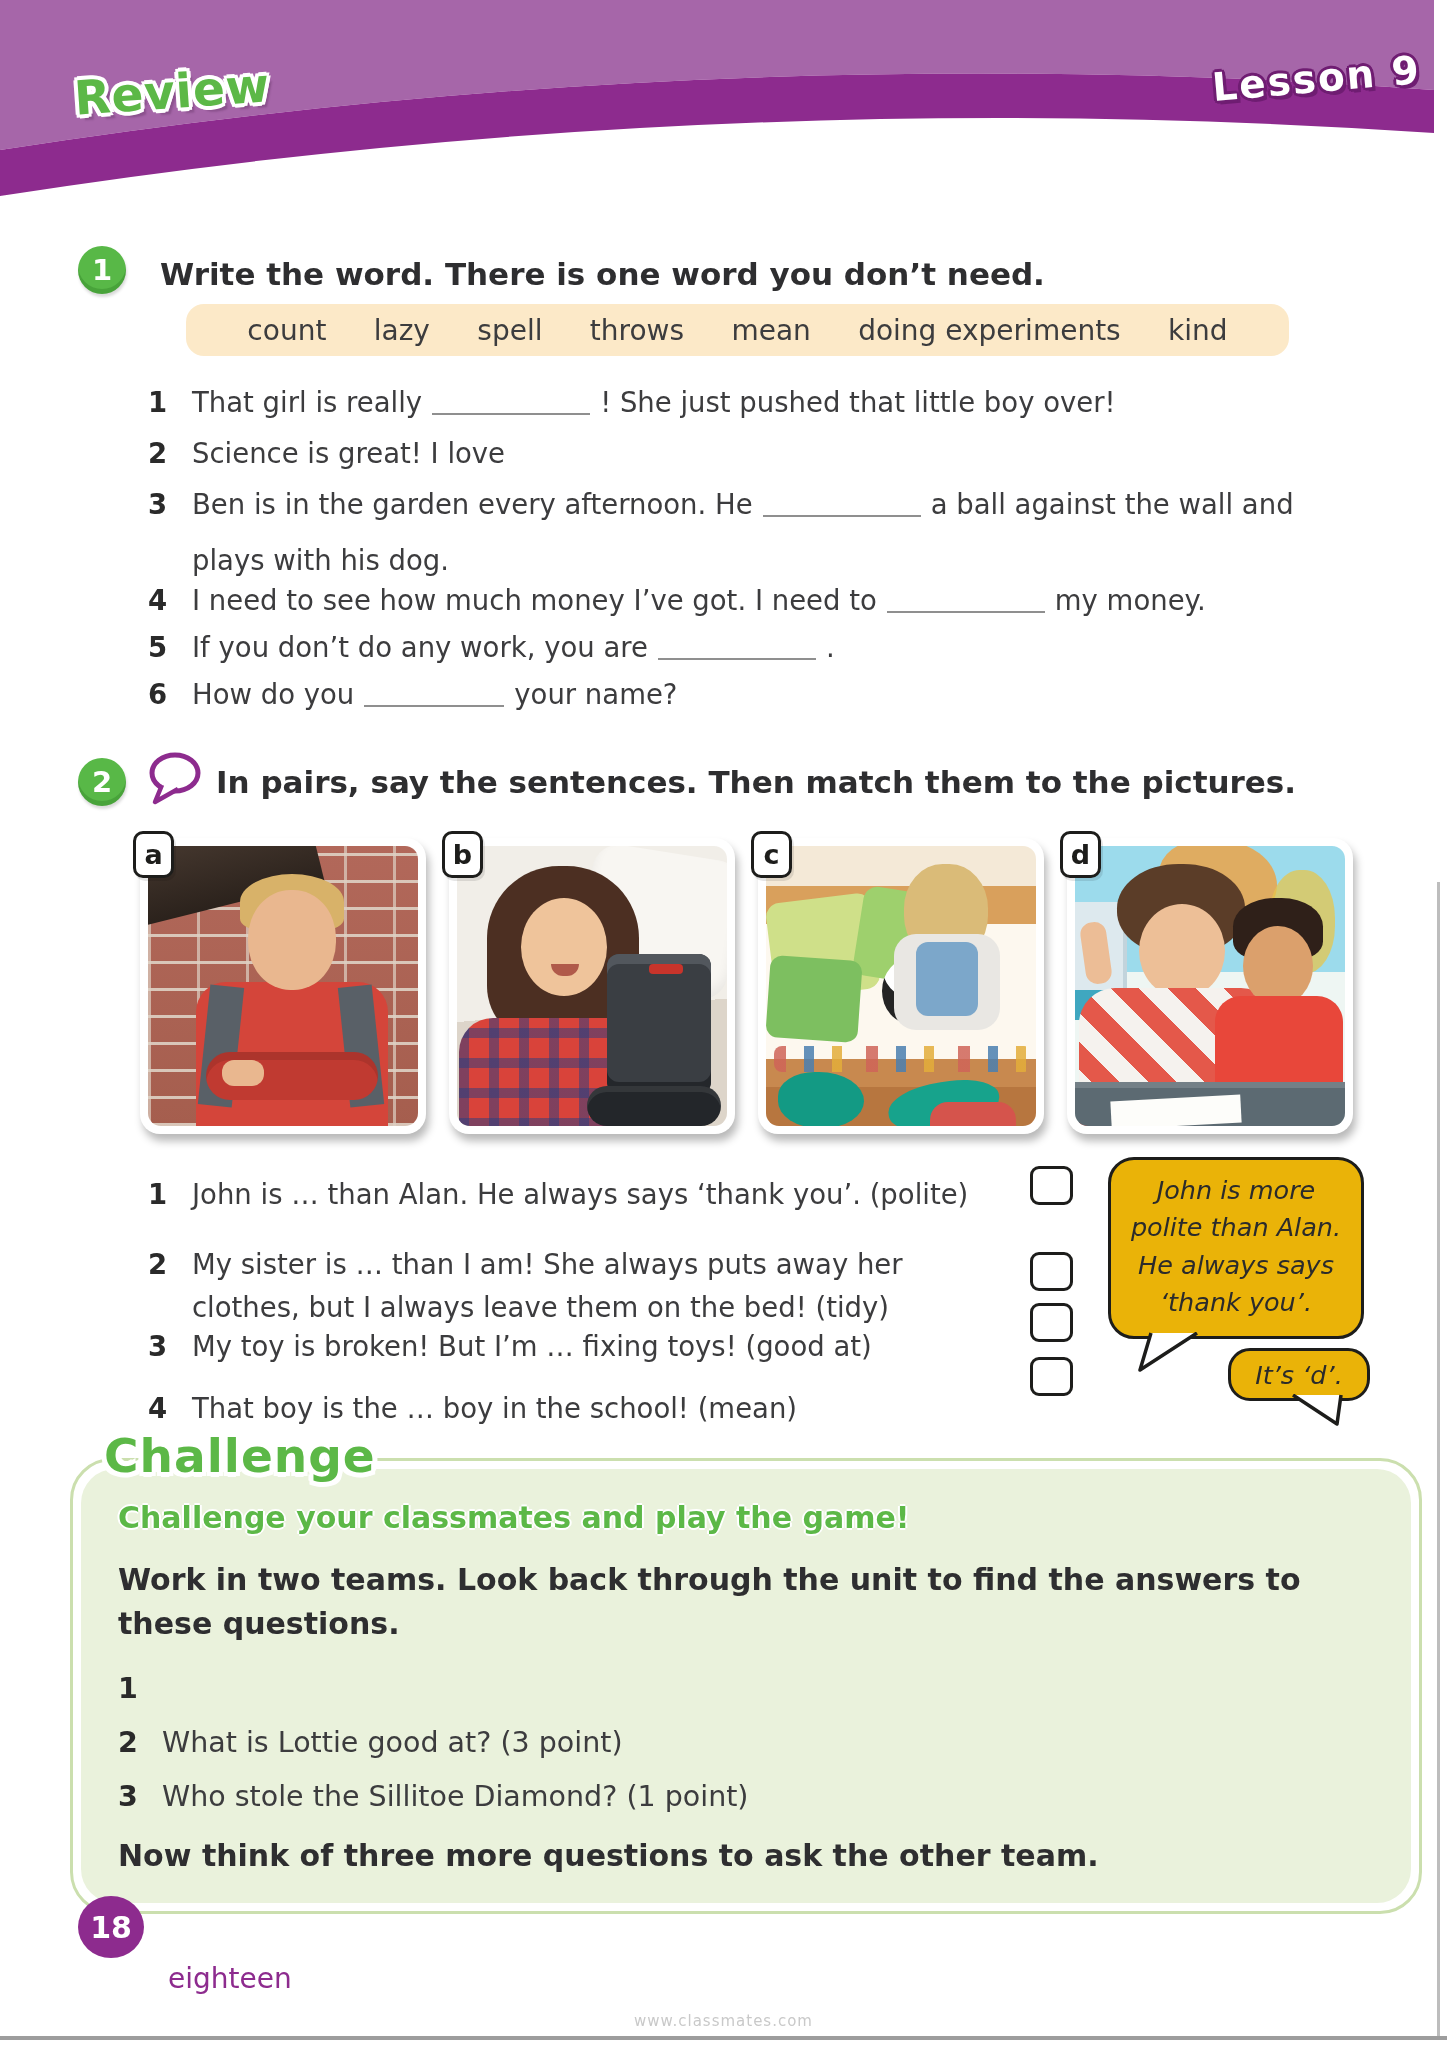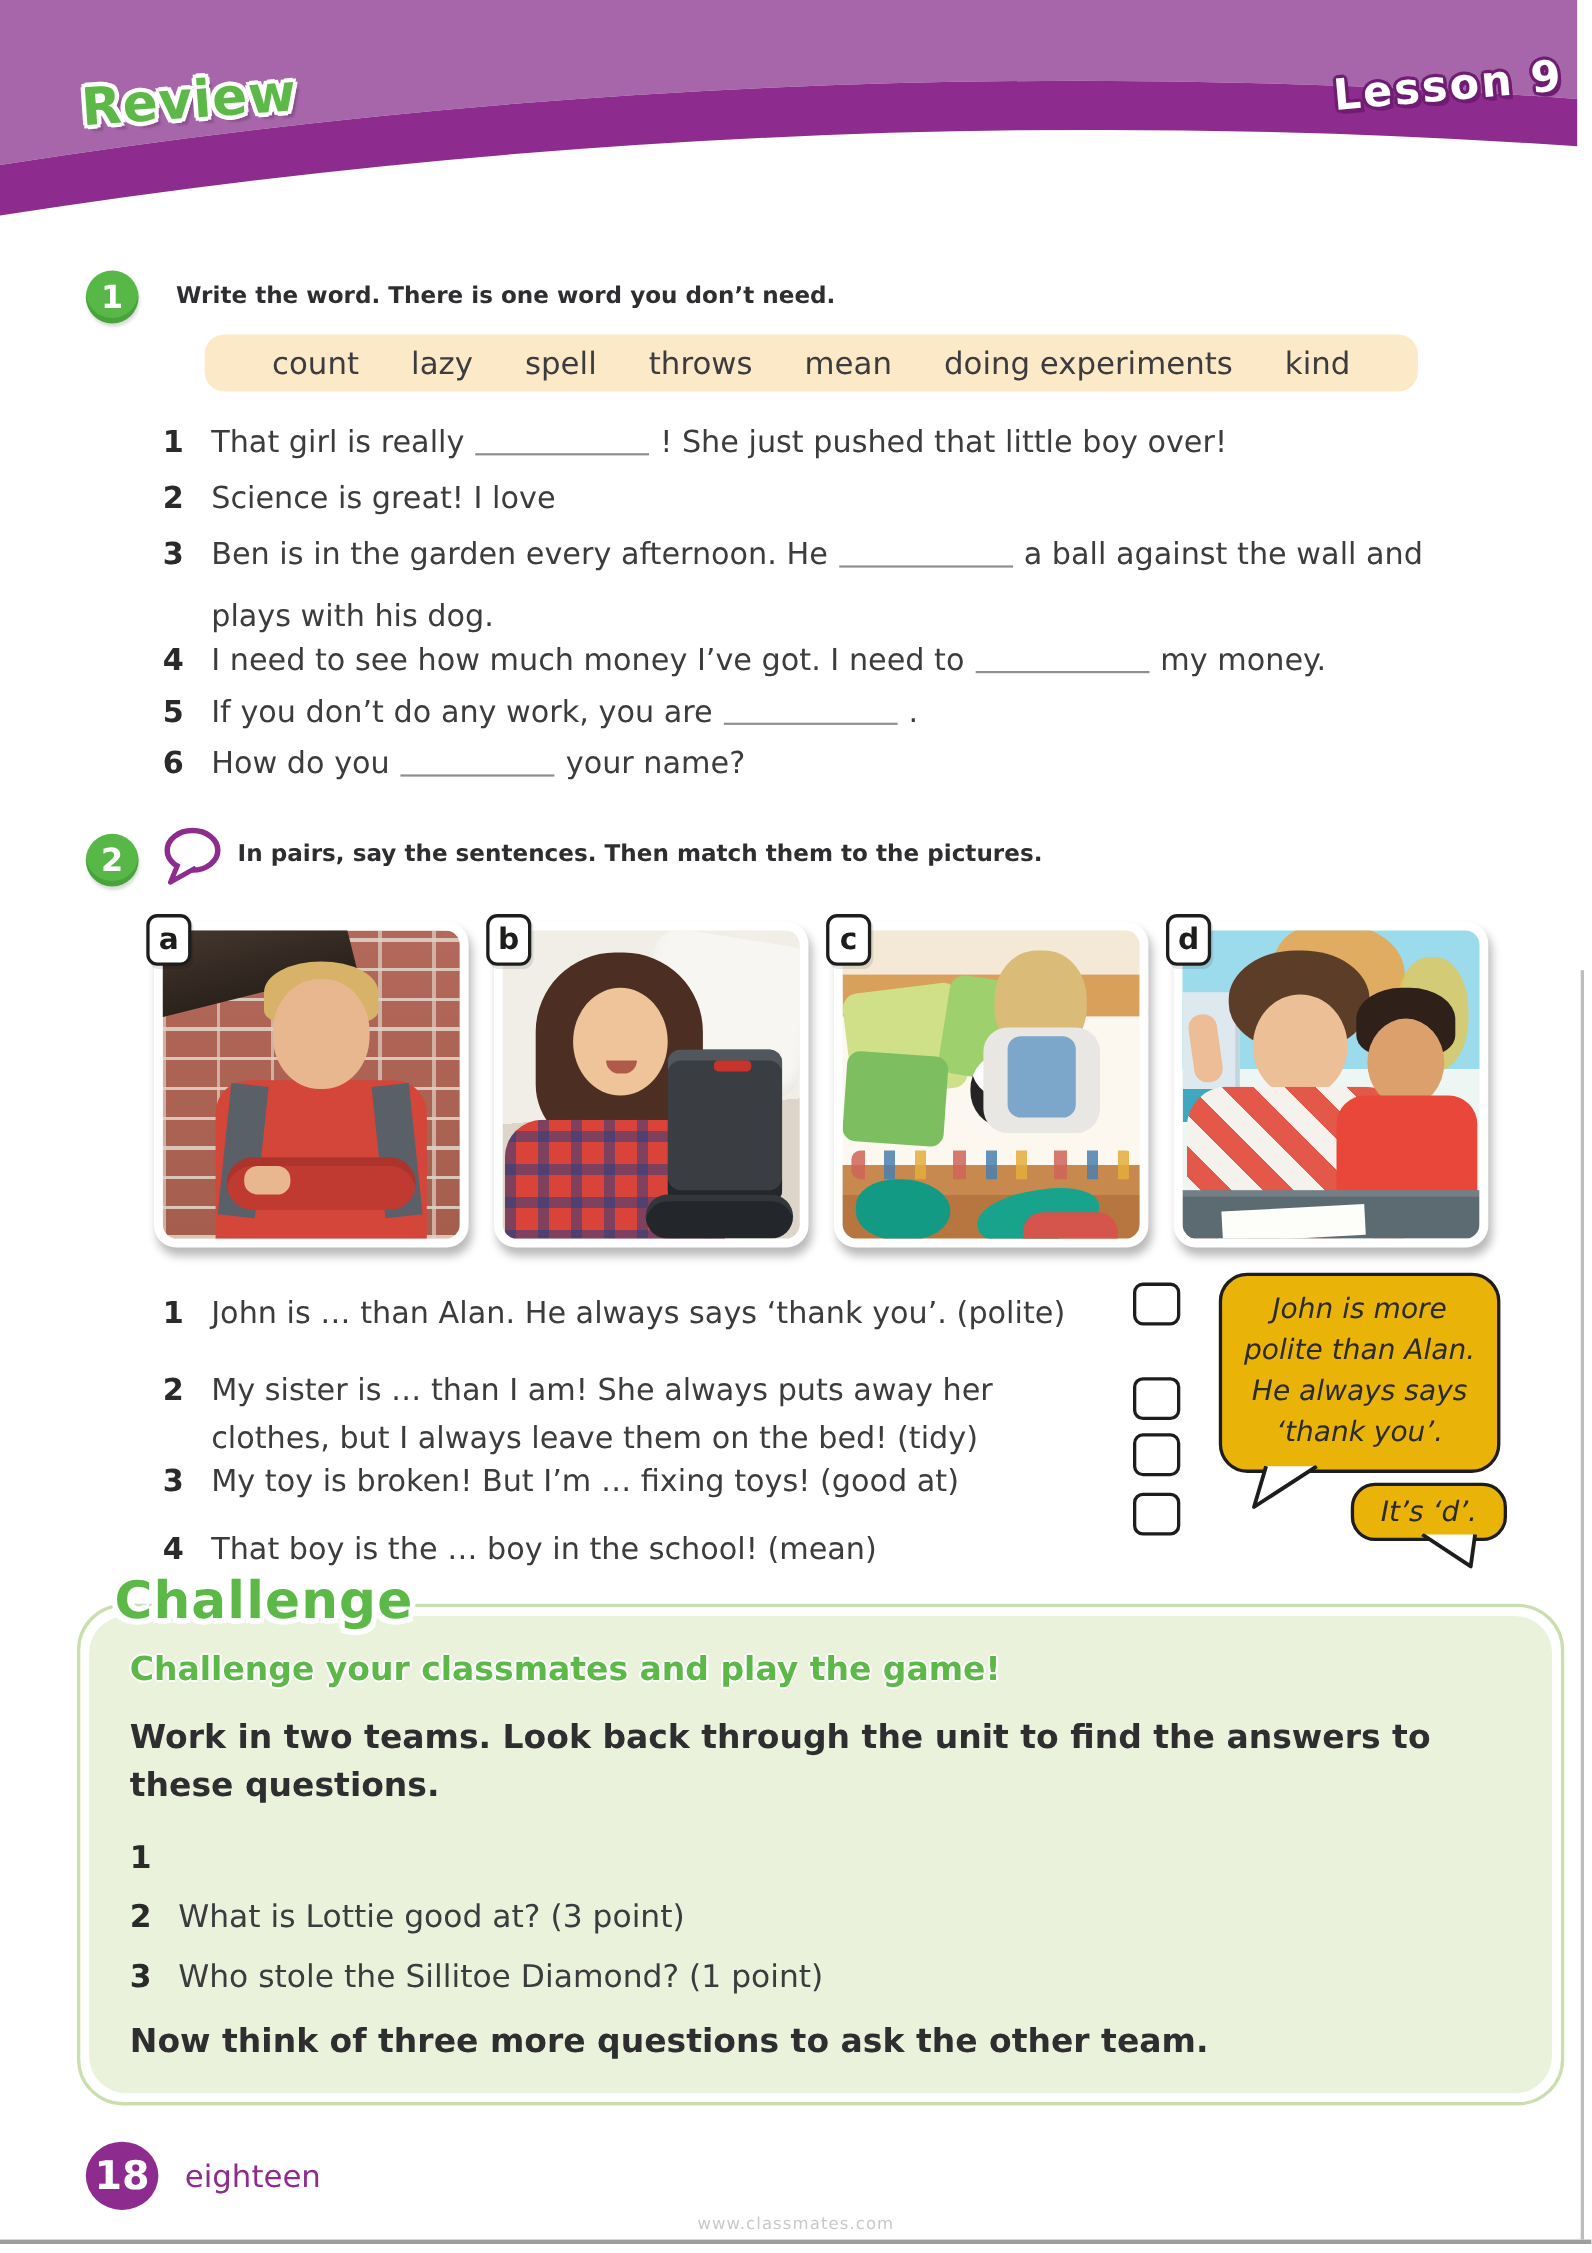--- a/index.html
+++ b/index.html
@@ -22,21 +22,21 @@
                 -2px -2px 0 #6f1d72,2px -2px 0 #6f1d72,-2px 2px 0 #6f1d72,3px 4px 0 #6f1d72;
   }
 
   
   .num-badge {
     position:absolute; width:48px; height:48px; border-radius:50%;
     background:#58b847; color:#fff; font-weight:bold; font-size:29px;
     display:flex; align-items:center; justify-content:center;
     box-shadow:inset 0 -5px 0 rgba(0,70,0,.18), 1px 3px 3px rgba(0,0,0,.15);
   }
-  .ex-title { position:absolute; font-size:21px; font-weight:bold; color:#2e2e30; }
+  .ex-title { position:absolute; font-size:31px; font-weight:bold; color:#2e2e30; }
   .row { position:absolute; display:flex; gap:24px; font-size:27.5px; color:#3c3c3e; }
   .row .n { font-weight:bold; color:#2a2a2a; min-width:20px; }
   .blank { display:inline-block; width:158px; height:20px; border-bottom:2.5px solid #8f8f8f; transform:translateY(3px); margin:0 10px; }
   .blank.short { width:140px; }
 
   
   .wordbank {
     position:absolute; left:186px; top:304px; width:1103px; height:52px;
     background:#fce9c8; border-radius:18px; display:flex; align-items:center;
     justify-content:space-evenly; font-size:28px; color:#3c3c3e; padding:0 14px;
@@ -137,22 +137,22 @@
     z-index:3; letter-spacing:1px;
     text-shadow:-5px 0 0 #fff,5px 0 0 #fff,0 -5px 0 #fff,0 5px 0 #fff,
                 -4px -4px 0 #fff,4px -4px 0 #fff,-4px 4px 0 #fff,4px 4px 0 #fff; }
   .challenge-sub { position:absolute; left:118px; top:1500px; font-size:30px; font-weight:bold; color:#5cb847;
     text-shadow:-2px 0 0 #fff,2px 0 0 #fff,0 -2px 0 #fff,0 2px 0 #fff; }
   .challenge-intro { position:absolute; left:118px; top:1558px; width:1230px; font-size:30px;
                      font-weight:bold; color:#2e2e30; line-height:1.48; }
   .challenge-outro { position:absolute; left:118px; top:1838px; font-size:30px; font-weight:bold; color:#2e2e30; }
 
   
-  .page-badge { position:absolute; left:78px; top:1947px; width:66px; height:62px; border-radius:50%;
-                background:#8d2b8e; color:#fff; font-size:36px; font-weight:bold;
+  .page-badge { position:absolute; left:78px; top:1896px; width:66px; height:62px; border-radius:50%;
+                background:#8d2b8e; color:#fff; font-size:30px; font-weight:bold;
                 display:flex; align-items:center; justify-content:center; }
   .page-word { position:absolute; left:168px; top:1962px; font-size:28px; color:#8d2b8e; }
   .watermark { position:absolute; left:0; top:2012px; width:100%; text-align:center;
                font-size:15px; color:#c9c9c9; letter-spacing:1px; }
   .edge-bottom { position:absolute; left:0; top:2036px; width:100%; height:4px; background:#9d9d9d; }
   .edge-right { position:absolute; left:1437px; top:882px; width:3px; height:1154px; background:#bdbdbd; }
 </style>
 </head>
 <body>
 

